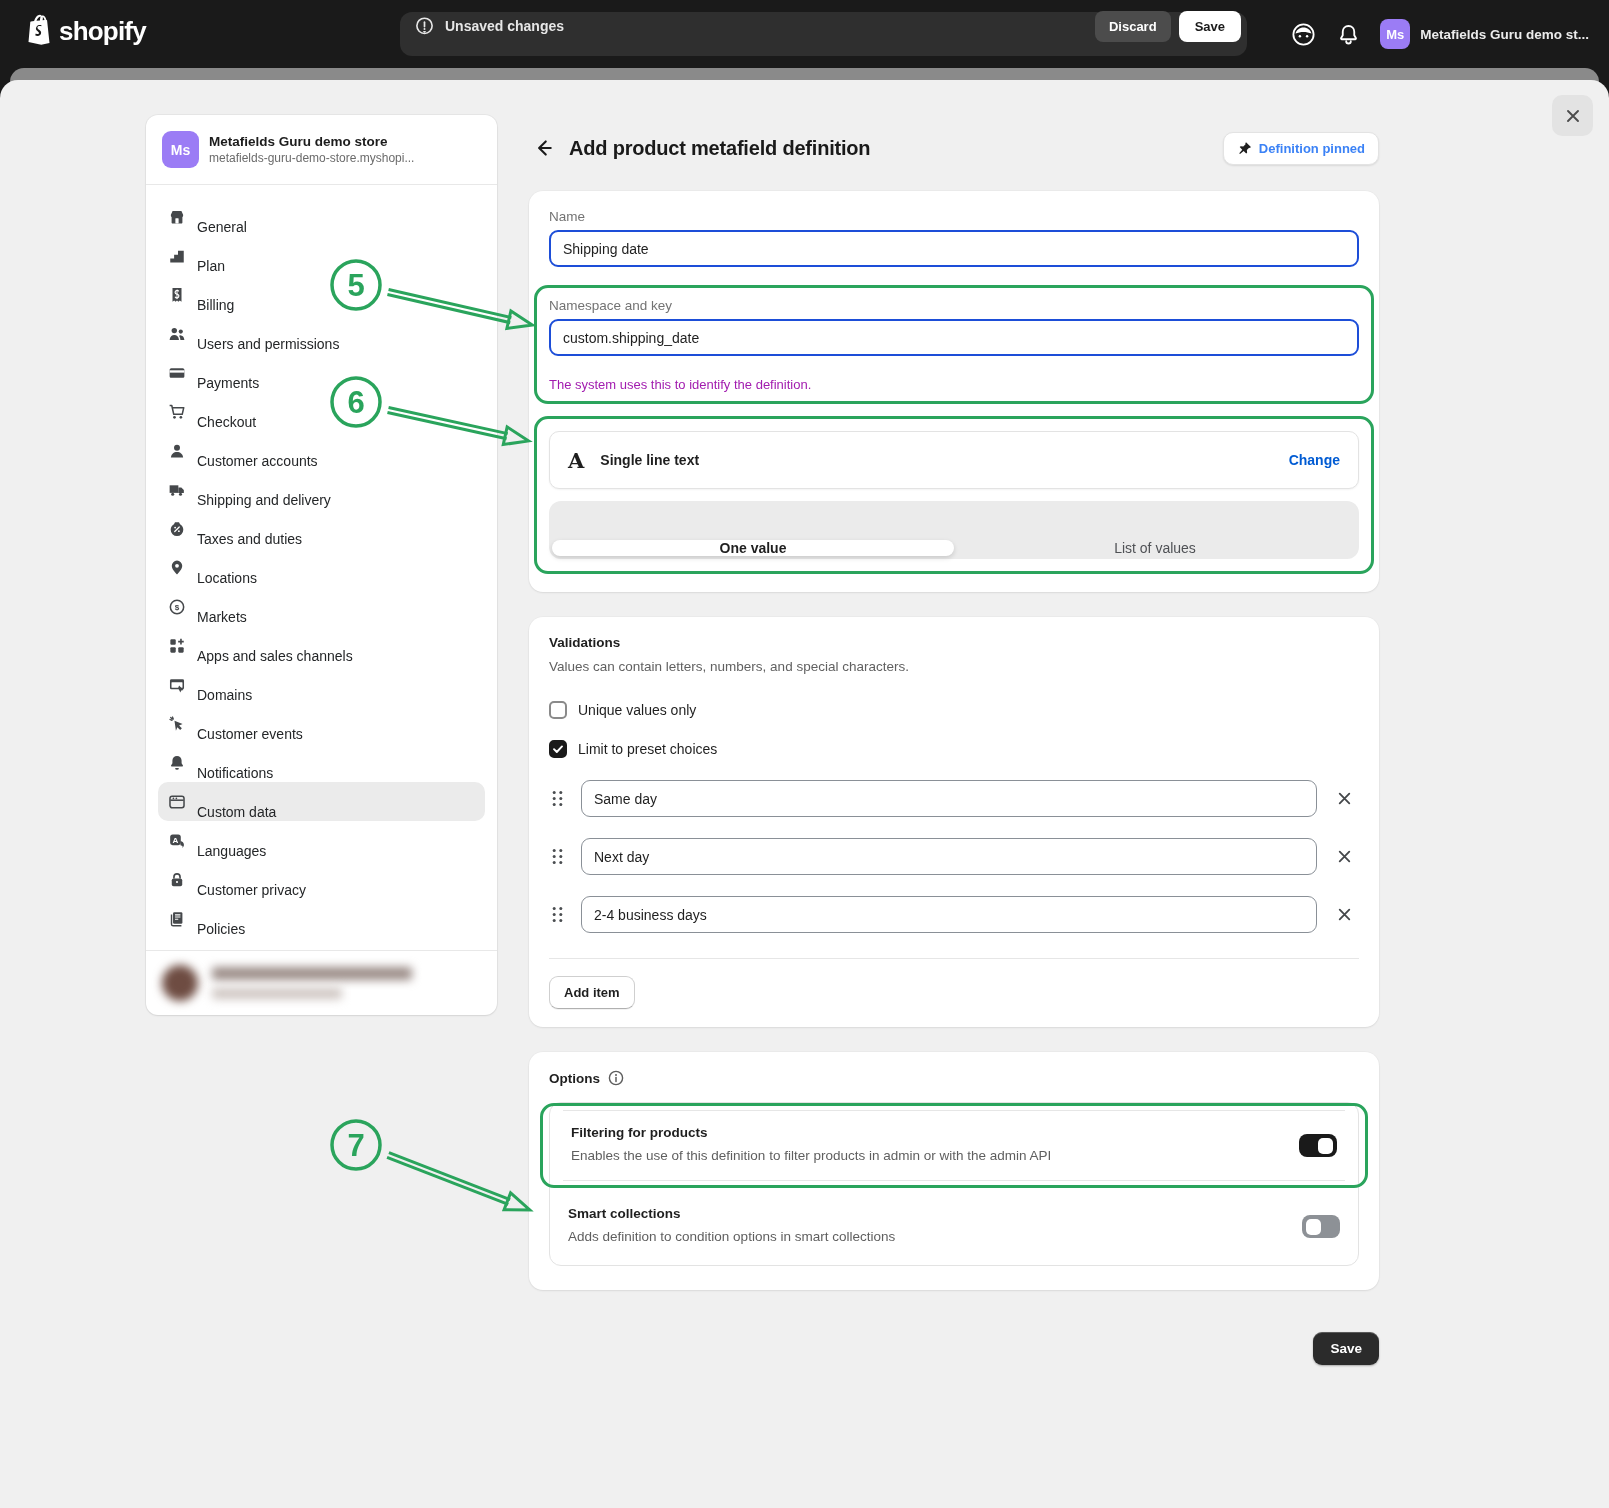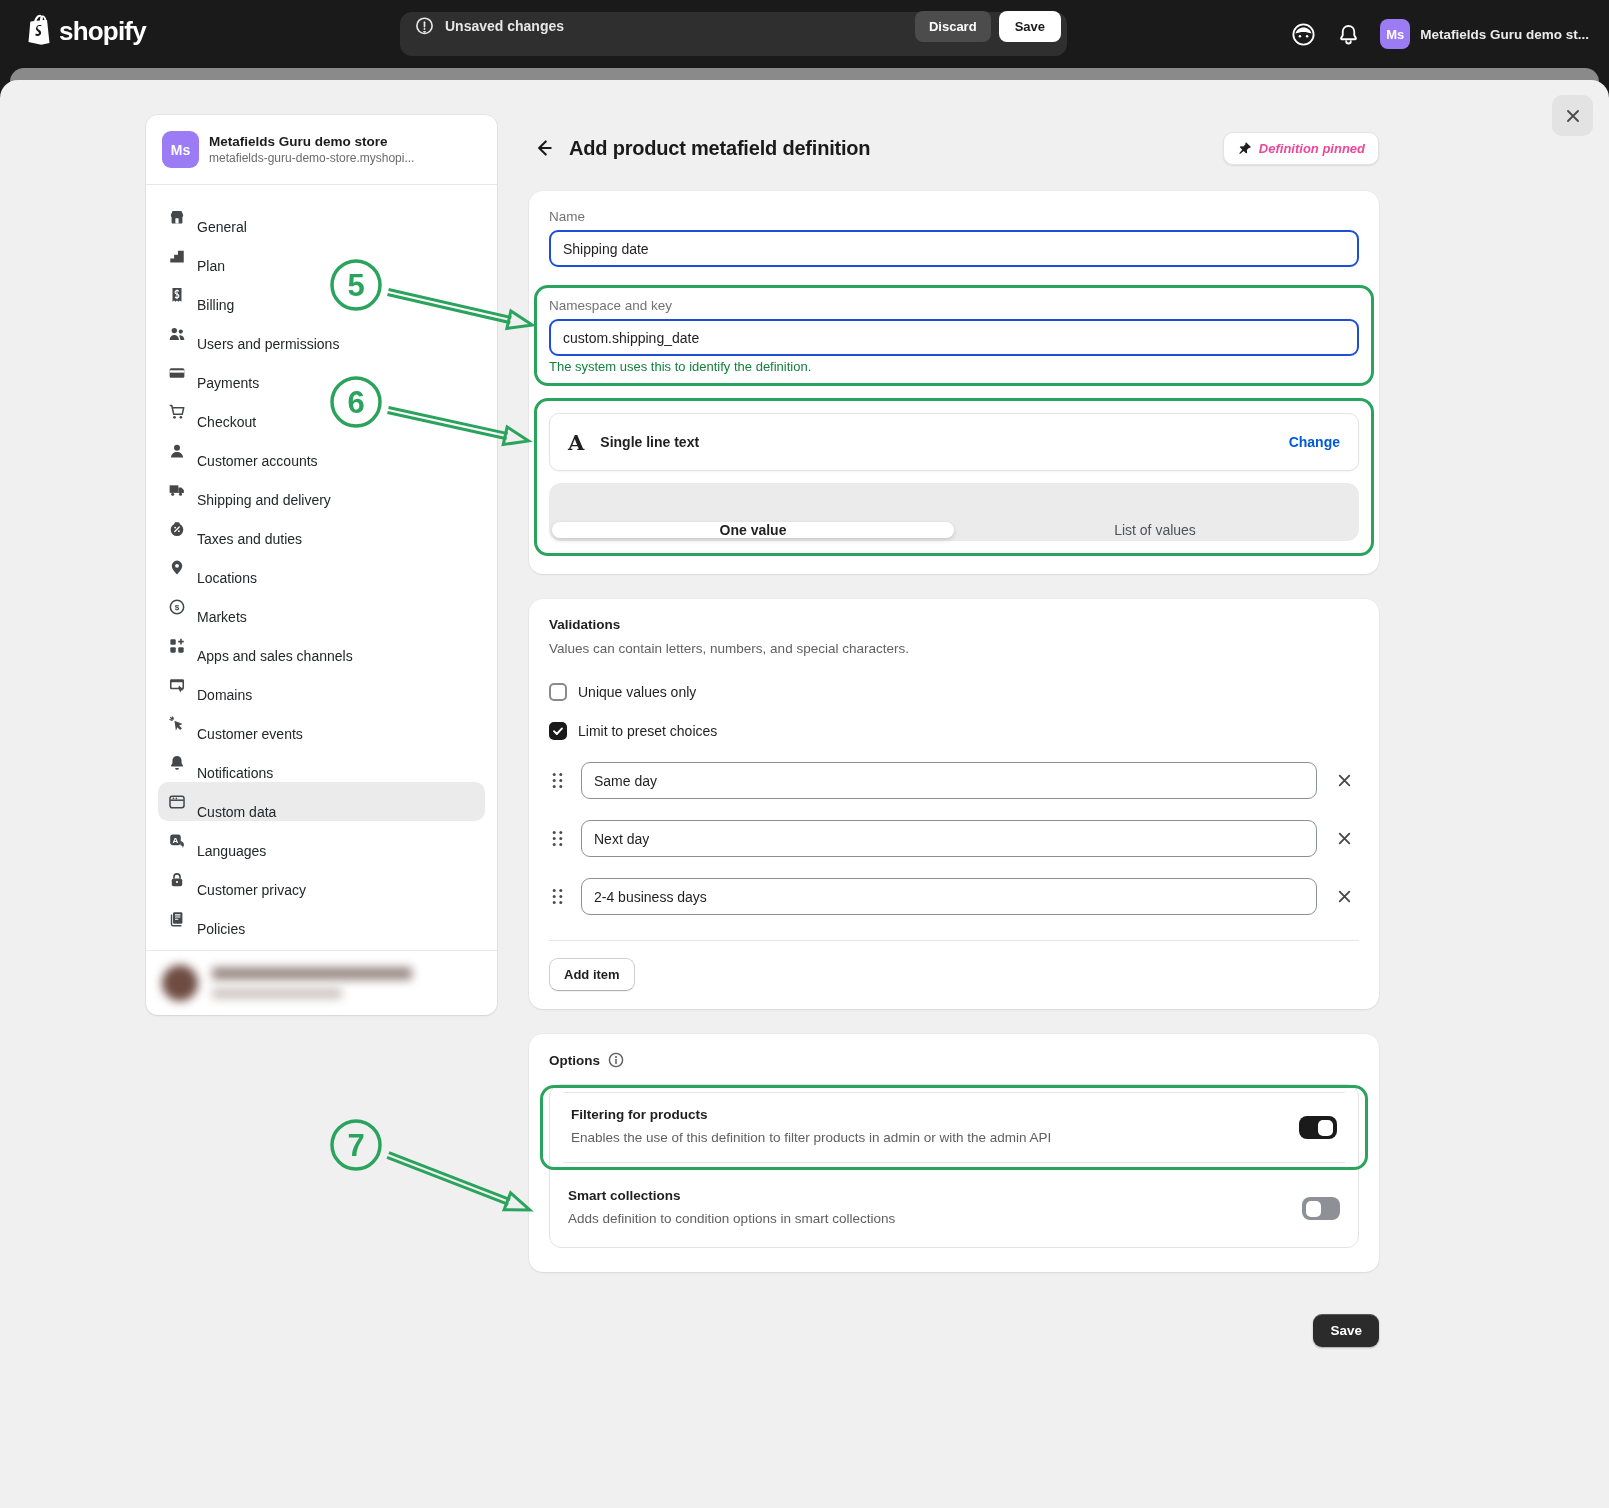--- a/index.html
+++ b/index.html
@@ -7,21 +7,21 @@
   body {
     width:1609px; height:1508px; position:relative; overflow:hidden;
     background:#1a1a1a;
     font-family:"Liberation Sans", sans-serif;
     color:#1f2124;
   }
   
   .topbar { position:absolute; top:0; left:0; width:100%; height:68px; background:#1a1a1a; z-index:40; }
   .logo { position:absolute; left:24px; top:14px; display:flex; align-items:center; gap:8px; }
   .logo-word { color:#fff; font-size:26px; font-weight:bold; letter-spacing:-0.8px; }
-  .unsaved-bar { position:absolute; left:400px; top:12px; width:667px; height:44px; background:#2f2f2f;
+  .unsaved-bar { position:absolute; left:400px; top:12px; width:847px; height:44px; background:#2f2f2f;
     border-radius:12px; display:flex; align-items:center; padding:0 6px 16px 14px; }
   .unsaved-text { color:#e7e7e7; font-size:14px; font-weight:bold; margin-left:10px; }
   .unsaved-actions { margin-left:auto; display:flex; gap:8px; align-items:center; }
   .btn-discard { background:#4c4c4c; color:#fff; border:none; border-radius:8px; padding:8px 14px;
     font-size:13px; font-weight:bold; font-family:inherit; cursor:pointer; }
   .btn-save-top { background:#fff; color:#1a1a1a; border:none; border-radius:8px; padding:8px 16px;
     font-size:13px; font-weight:bold; font-family:inherit; cursor:pointer; }
   .topbar-right { position:absolute; right:20px; top:0; height:68px; display:flex; align-items:center; gap:20px; }
   .tb-avatar { width:30px; height:30px; border-radius:8px; background:#9b7cf5; color:#fff; font-size:13px;
     font-weight:bold; display:flex; align-items:center; justify-content:center; }
@@ -51,28 +51,28 @@
   .blur-avatar { width:36px; height:36px; border-radius:50%; background:#6e4c42; filter:blur(5px); flex:0 0 auto; }
   .blur-line1 { width:200px; height:13px; border-radius:3px; background:#9a8b86; filter:blur(5px); margin-bottom:8px; }
   .blur-line2 { width:130px; height:11px; border-radius:3px; background:#cdc4c0; filter:blur(5px); }
   
   .main { position:absolute; left:529px; top:128px; width:850px; z-index:5; }
   .main-header { display:flex; align-items:center; height:40px; margin-bottom:23px; }
   .back-btn { width:28px; height:28px; border:none; background:transparent; cursor:pointer; padding:0;
     display:flex; align-items:center; justify-content:center; margin-right:12px; }
   .page-title { font-size:20px; font-weight:bold; color:#1a1a1a; letter-spacing:-0.2px; margin:0; }
   .pinned-btn { margin-left:auto; background:#fff; border:1px solid #e3e3e3; border-radius:10px;
-    box-shadow:0 1px 2px rgba(0,0,0,.1); padding:8px 13px; font-size:13px; font-weight:bold; color:#ec4899;
-    font-family:inherit; display:flex; align-items:center; gap:7px; cursor:pointer;font-style:italic; }
+    box-shadow:0 1px 2px rgba(0,0,0,.1); padding:8px 13px; font-size:13px; font-weight:bold; color:#3b82f6;
+    font-family:inherit; display:flex; align-items:center; gap:7px; cursor:pointer; }
   .card { background:#fff; border-radius:14px; padding:18px 20px;
     box-shadow:0 1px 2px rgba(0,0,0,.08), 0 0 0 1px rgba(0,0,0,.02); margin-bottom:25px; }
   .field-label { font-size:13.5px; color:#737373; margin-bottom:6px; }
   .text-input { width:100%; height:37px; border:2px solid #1d4ed8; border-radius:9px; padding:0 12px;
     font-size:14px; color:#1f1f1f; font-family:inherit; background:#fff; }
-  .help-text { font-size:13px; color:#15803d; margin-top:3px; }
+  .help-text { font-size:13px; color:#a21caf; margin-top:21px; }
   .annot-box5 { border:3px solid var(--annot); border-radius:14px; margin:18px -15px 12px; padding:10px 12px 9px; }
   .annot-box6 { border:3px solid var(--annot); border-radius:14px; margin:0 -15px; padding:12px; }
   .type-box { border:1px solid #e3e3e3; border-radius:10px; height:58px; display:flex; align-items:center;
     padding:0 18px; box-shadow:0 1px 2px rgba(0,0,0,.05); background:#fff; }
   .type-glyph { font-family:"DejaVu Serif", serif; font-size:21px; font-weight:bold; color:#1f1f1f; margin-right:16px; }
   .type-name { font-size:14px; font-weight:bold; color:#1f1f1f; }
   .change-link { margin-left:auto; color:#005bd3; font-size:14px; font-weight:bold; text-decoration:none; cursor:pointer; }
   .segmented { margin-top:12px; background:#ebebeb; border-radius:12px; height:58px; display:flex; padding:3px;align-items:flex-end; }
   .segment { flex:1; display:flex; align-items:center; justify-content:center; font-size:14px; color:#4f5ald;
     color:#4f5155; border-radius:9px; cursor:pointer; }

